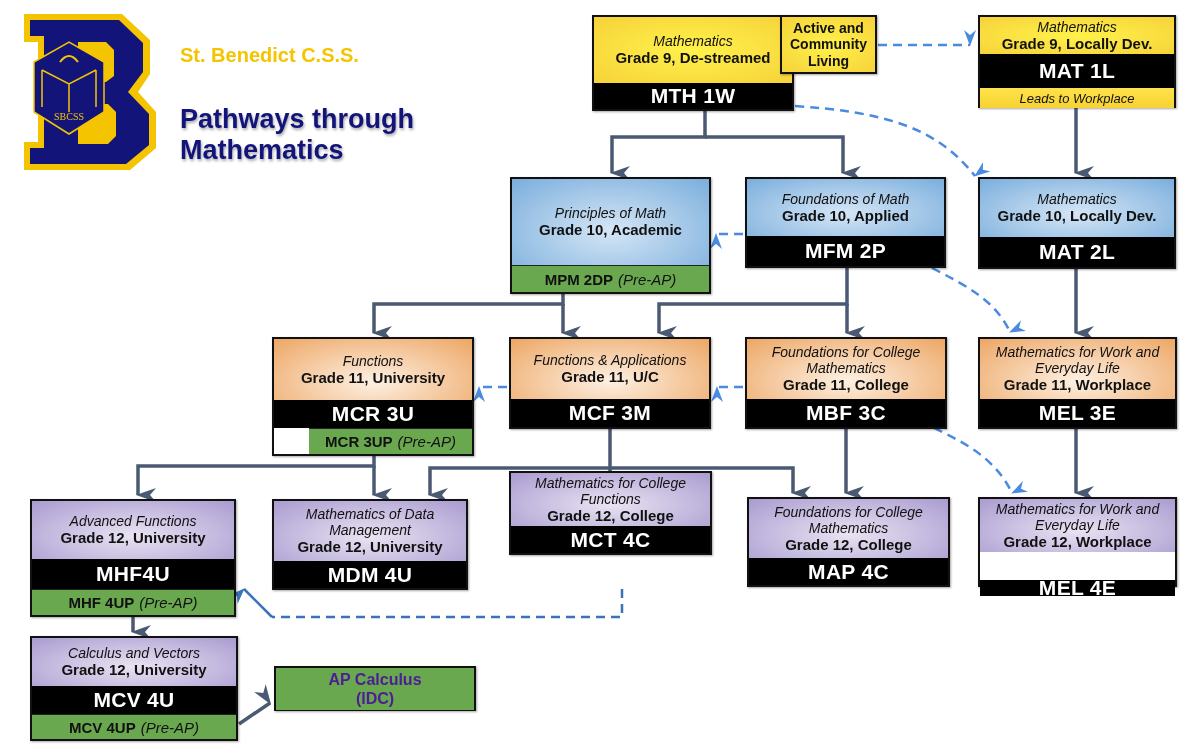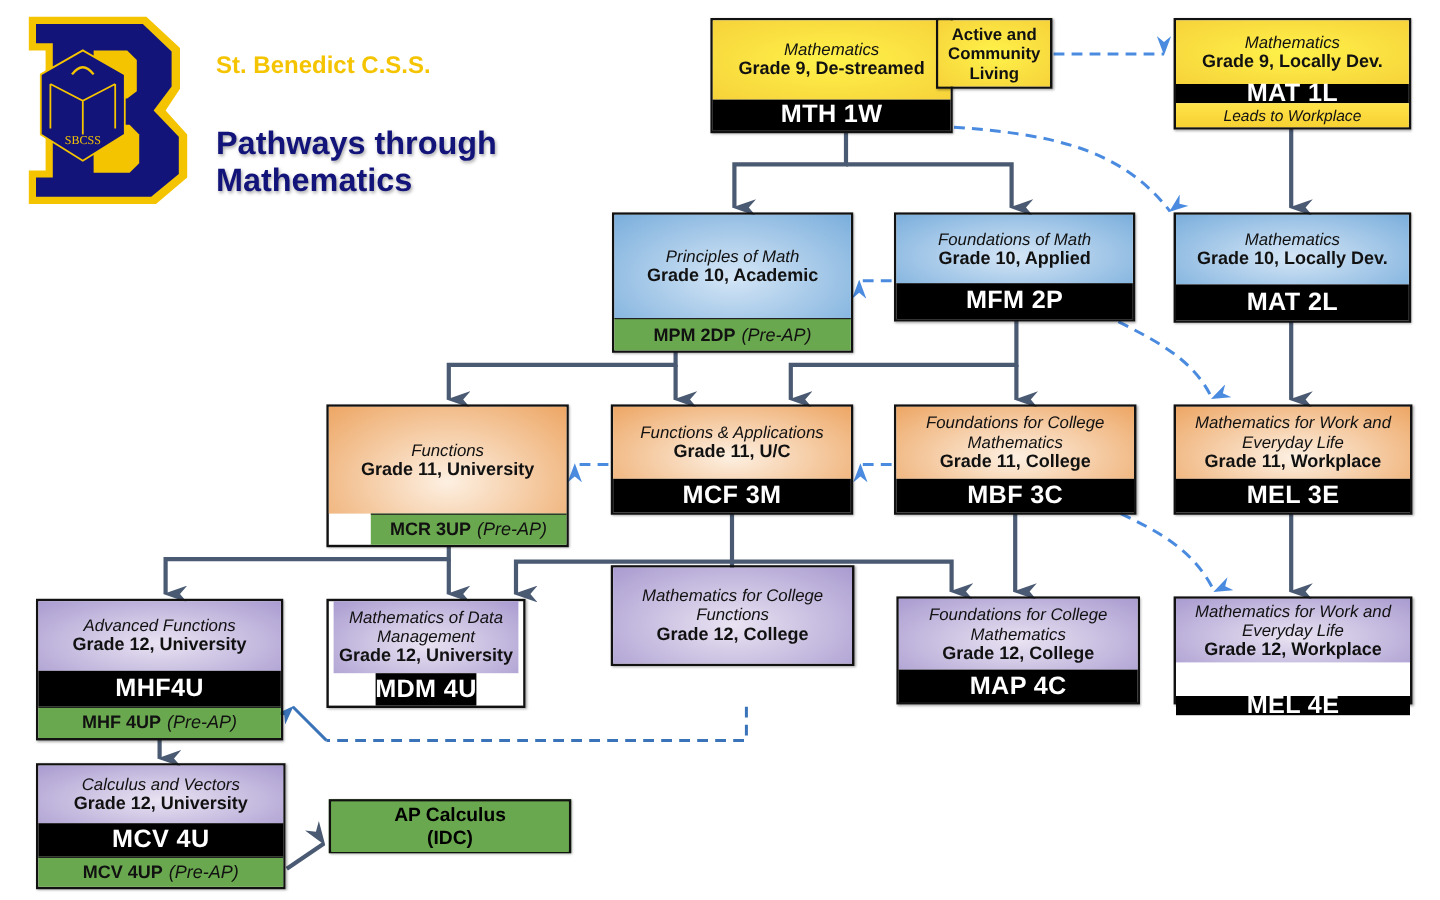--- a/index.html
+++ b/index.html
@@ -14,21 +14,21 @@
   .preap i { font-weight:normal; margin-left:5px; }
   .leadsto { background:linear-gradient(#ffe24a,#f7d232); color:#111; font-style:italic; font-size:13px; text-align:center; display:flex; align-items:center; justify-content:center; flex:0 0 auto; }
   .yellow { background:radial-gradient(ellipse at center, #fff24a 0%, #f6d23a 100%); }
   .blue { background:radial-gradient(ellipse at 50% 60%, #d5e6f6 0%, #7aaedc 100%); }
   .orange { background:radial-gradient(ellipse at 50% 70%, #fdf0e2 0%, #eda664 100%); }
   .purple { background:radial-gradient(ellipse at 50% 60%, #e9e3f2 0%, #a99bd0 100%); }
   .green { background:#6aa84f; }
   .logo { position:absolute; left:22px; top:12px; width:140px; height:160px; z-index:2; }
   .school { position:absolute; left:180px; top:44px; font-size:20px; font-weight:bold; color:#f5c400; z-index:2; }
   .title { position:absolute; left:180px; top:104px; font-size:27px; font-weight:bold; color:#12147a; line-height:1.15; text-shadow:1px 2px 3px rgba(0,0,0,0.35); z-index:2; }
-  .ap-title { font-weight:bold; font-size:16px; line-height:1.2; color:#000000; }
+  .ap-title { font-weight:bold; font-size:16px; line-height:1.2; color:#4c1d95; }
 </style>
 </head>
 <body>
 
 <svg id="wires" viewBox="0 0 1200 750">
   <defs>
     <marker id="ah" viewBox="0 0 14 20" refX="7" refY="18" markerWidth="14" markerHeight="20" markerUnits="userSpaceOnUse" orient="auto-start-reverse">
       <path d="M0,0 L7,20 L14,0 L7,6 Z" fill="#4a5a72"></path>
     </marker>
     <marker id="ahb" viewBox="0 0 12 16" refX="6" refY="15" markerWidth="12" markerHeight="16" markerUnits="userSpaceOnUse" orient="auto-start-reverse">
@@ -116,21 +116,21 @@
     <div>Community</div>
     <div>Living</div>
   </div>
 </div>
 
 <div class="box" style="left:978px;top:15px;width:198px;height:93px;">
   <div class="hdr yellow">
     <div class="sub">Mathematics</div>
     <div class="grade">Grade 9, Locally Dev.</div>
   </div>
-  <div class="code" style="height:16px;">MAT 1L</div>
+  <div class="code" style="height:34px;">MAT 1L</div>
   <div class="leadsto" style="height:20px;">Leads to Workplace</div>
 </div>
 
 <div class="box" style="left:510px;top:177px;width:201px;height:117px;">
   <div class="hdr blue">
     <div class="sub">Principles of Math</div>
     <div class="grade">Grade 10, Academic</div>
   </div>
   <div class="preap" style="height:26px;">
       <span>MPM 2DP</span>
@@ -152,20 +152,21 @@
     <div class="grade">Grade 10, Locally Dev.</div>
   </div>
   <div class="code" style="height:30px;">MAT 2L</div>
 </div>
 
 <div class="box" style="left:272px;top:337px;width:202px;height:119px;">
   <div class="hdr orange">
     <div class="sub">Functions</div>
     <div class="grade">Grade 11, University</div>
   </div>
+  <div class="code" style="height:28px;">MCR 3U</div>
   <div class="preap" style="height:25px;margin-left:35px;">
       <span>MCR 3UP</span>
       <i>(Pre-AP)</i>
     </div>
 </div>
 
 <div class="box" style="left:509px;top:337px;width:202px;height:92px;">
   <div class="hdr orange">
     <div class="sub">Functions &amp; Applications</div>
     <div class="grade">Grade 11, U/C</div>
@@ -196,35 +197,36 @@
     <div class="sub">Advanced Functions</div>
     <div class="grade">Grade 12, University</div>
   </div>
   <div class="code" style="height:30px;">MHF4U</div>
   <div class="preap" style="height:25px;">
       <span>MHF 4UP</span>
       <i>(Pre-AP)</i>
     </div>
 </div>
 
-<div class="box" style="left:272px;top:499px;width:166px;height:91px;align-items:center;">
+<div class="box" style="left:272px;top:499px;width:196px;height:91px;">
   <div class="hdr purple">
     <div class="sub">Mathematics of Data</div>
     <div class="sub">Management</div>
     <div class="grade">Grade 12, University</div>
   </div>
   <div class="code" style="height:27px;">MDM 4U</div>
 </div>
 
 <div class="box" style="left:509px;top:471px;width:203px;height:84px;">
   <div class="hdr purple">
     <div class="sub">Mathematics for College</div>
     <div class="sub">Functions</div>
     <div class="grade">Grade 12, College</div>
   </div>
+  <div class="code" style="height:27px;">MCT 4C</div>
 </div>
 
 <div class="box" style="left:747px;top:497px;width:203px;height:90px;">
   <div class="hdr purple">
     <div class="sub">Foundations for College</div>
     <div class="sub">Mathematics</div>
     <div class="grade">Grade 12, College</div>
   </div>
   <div class="code" style="height:27px;">MAP 4C</div>
 </div>

